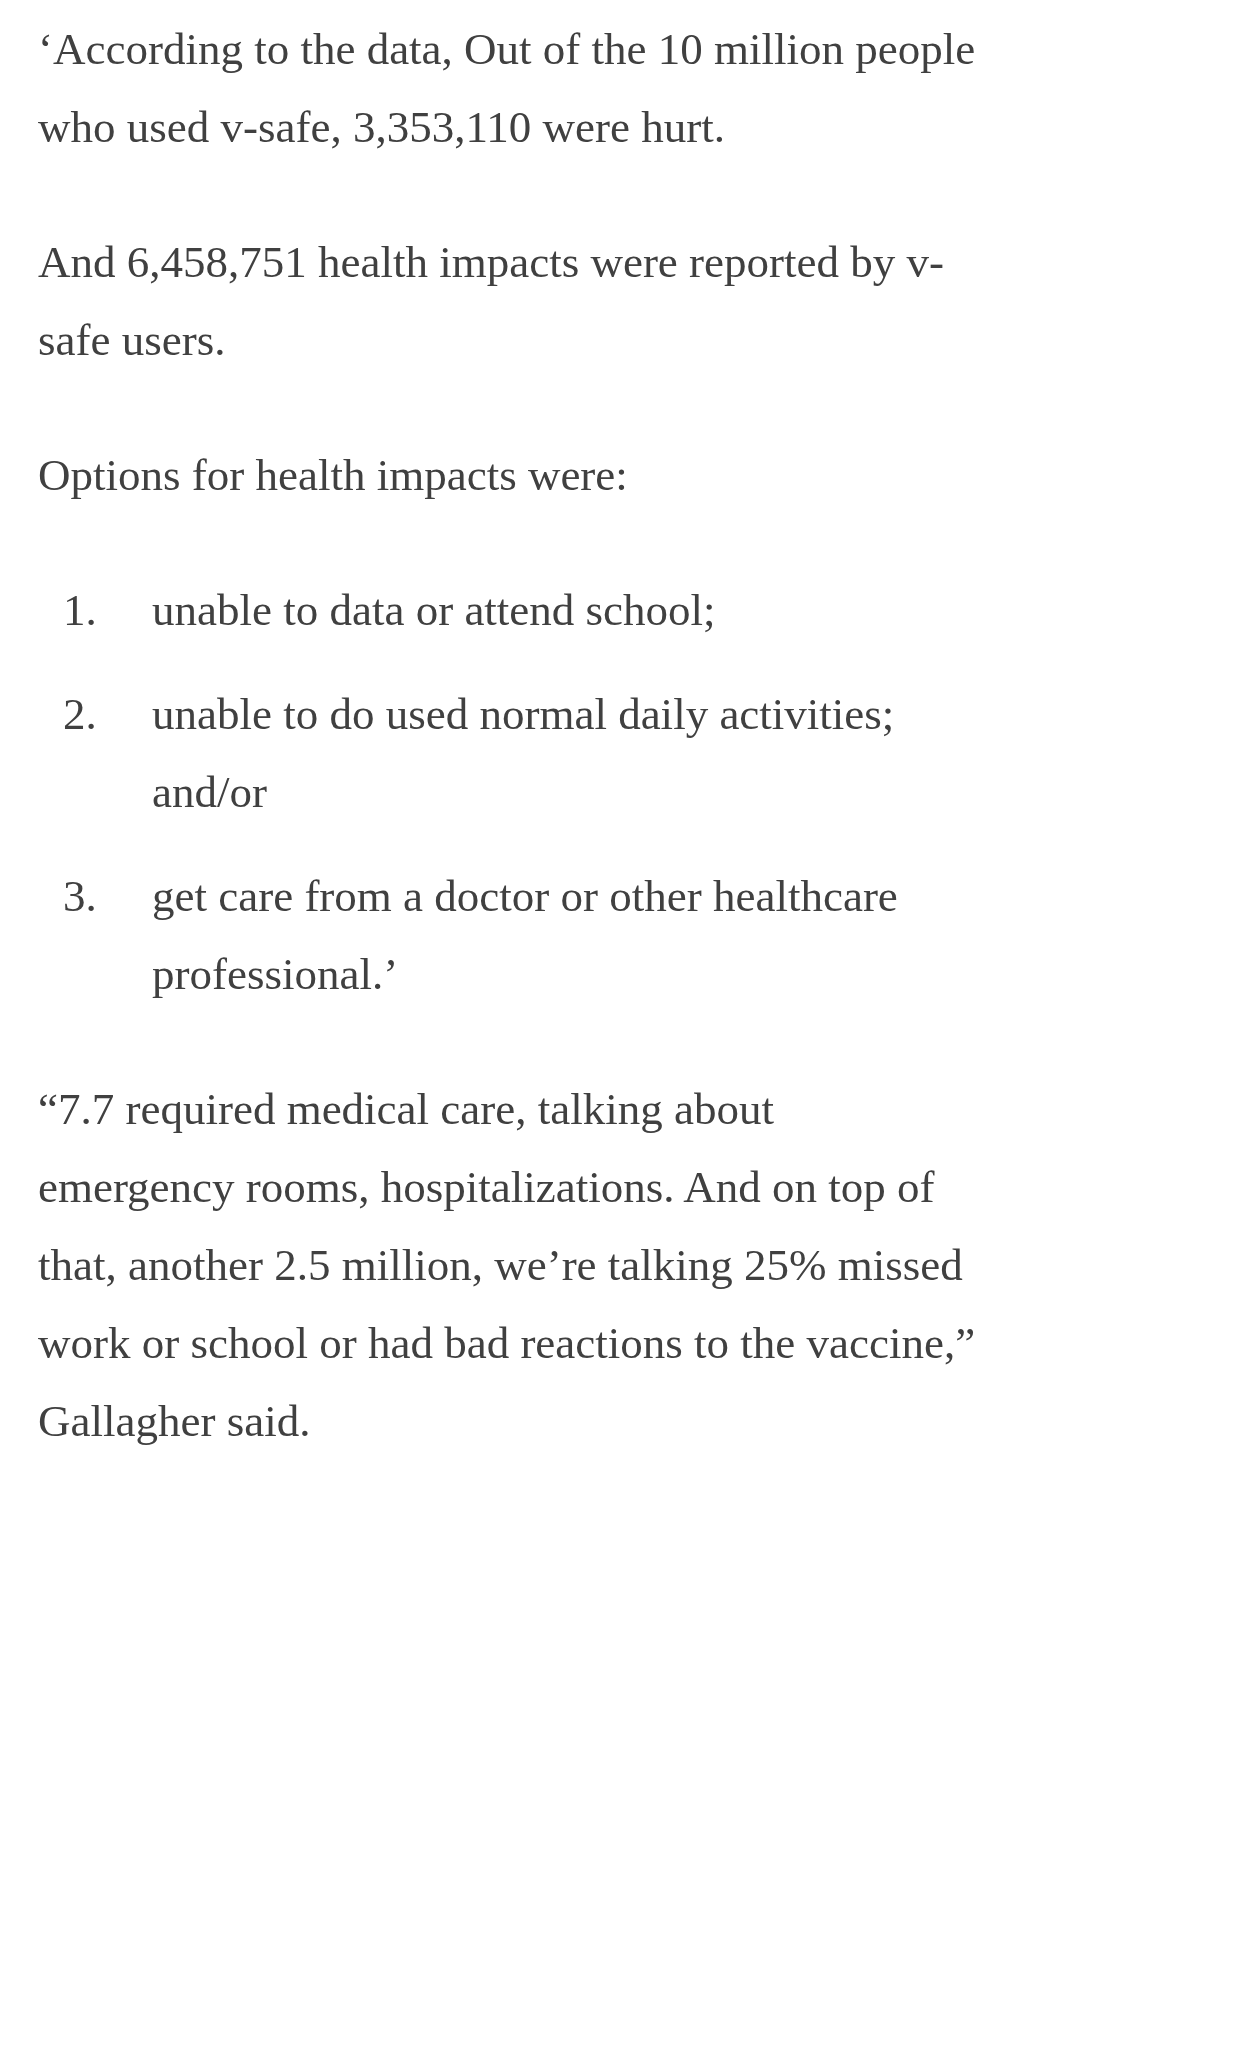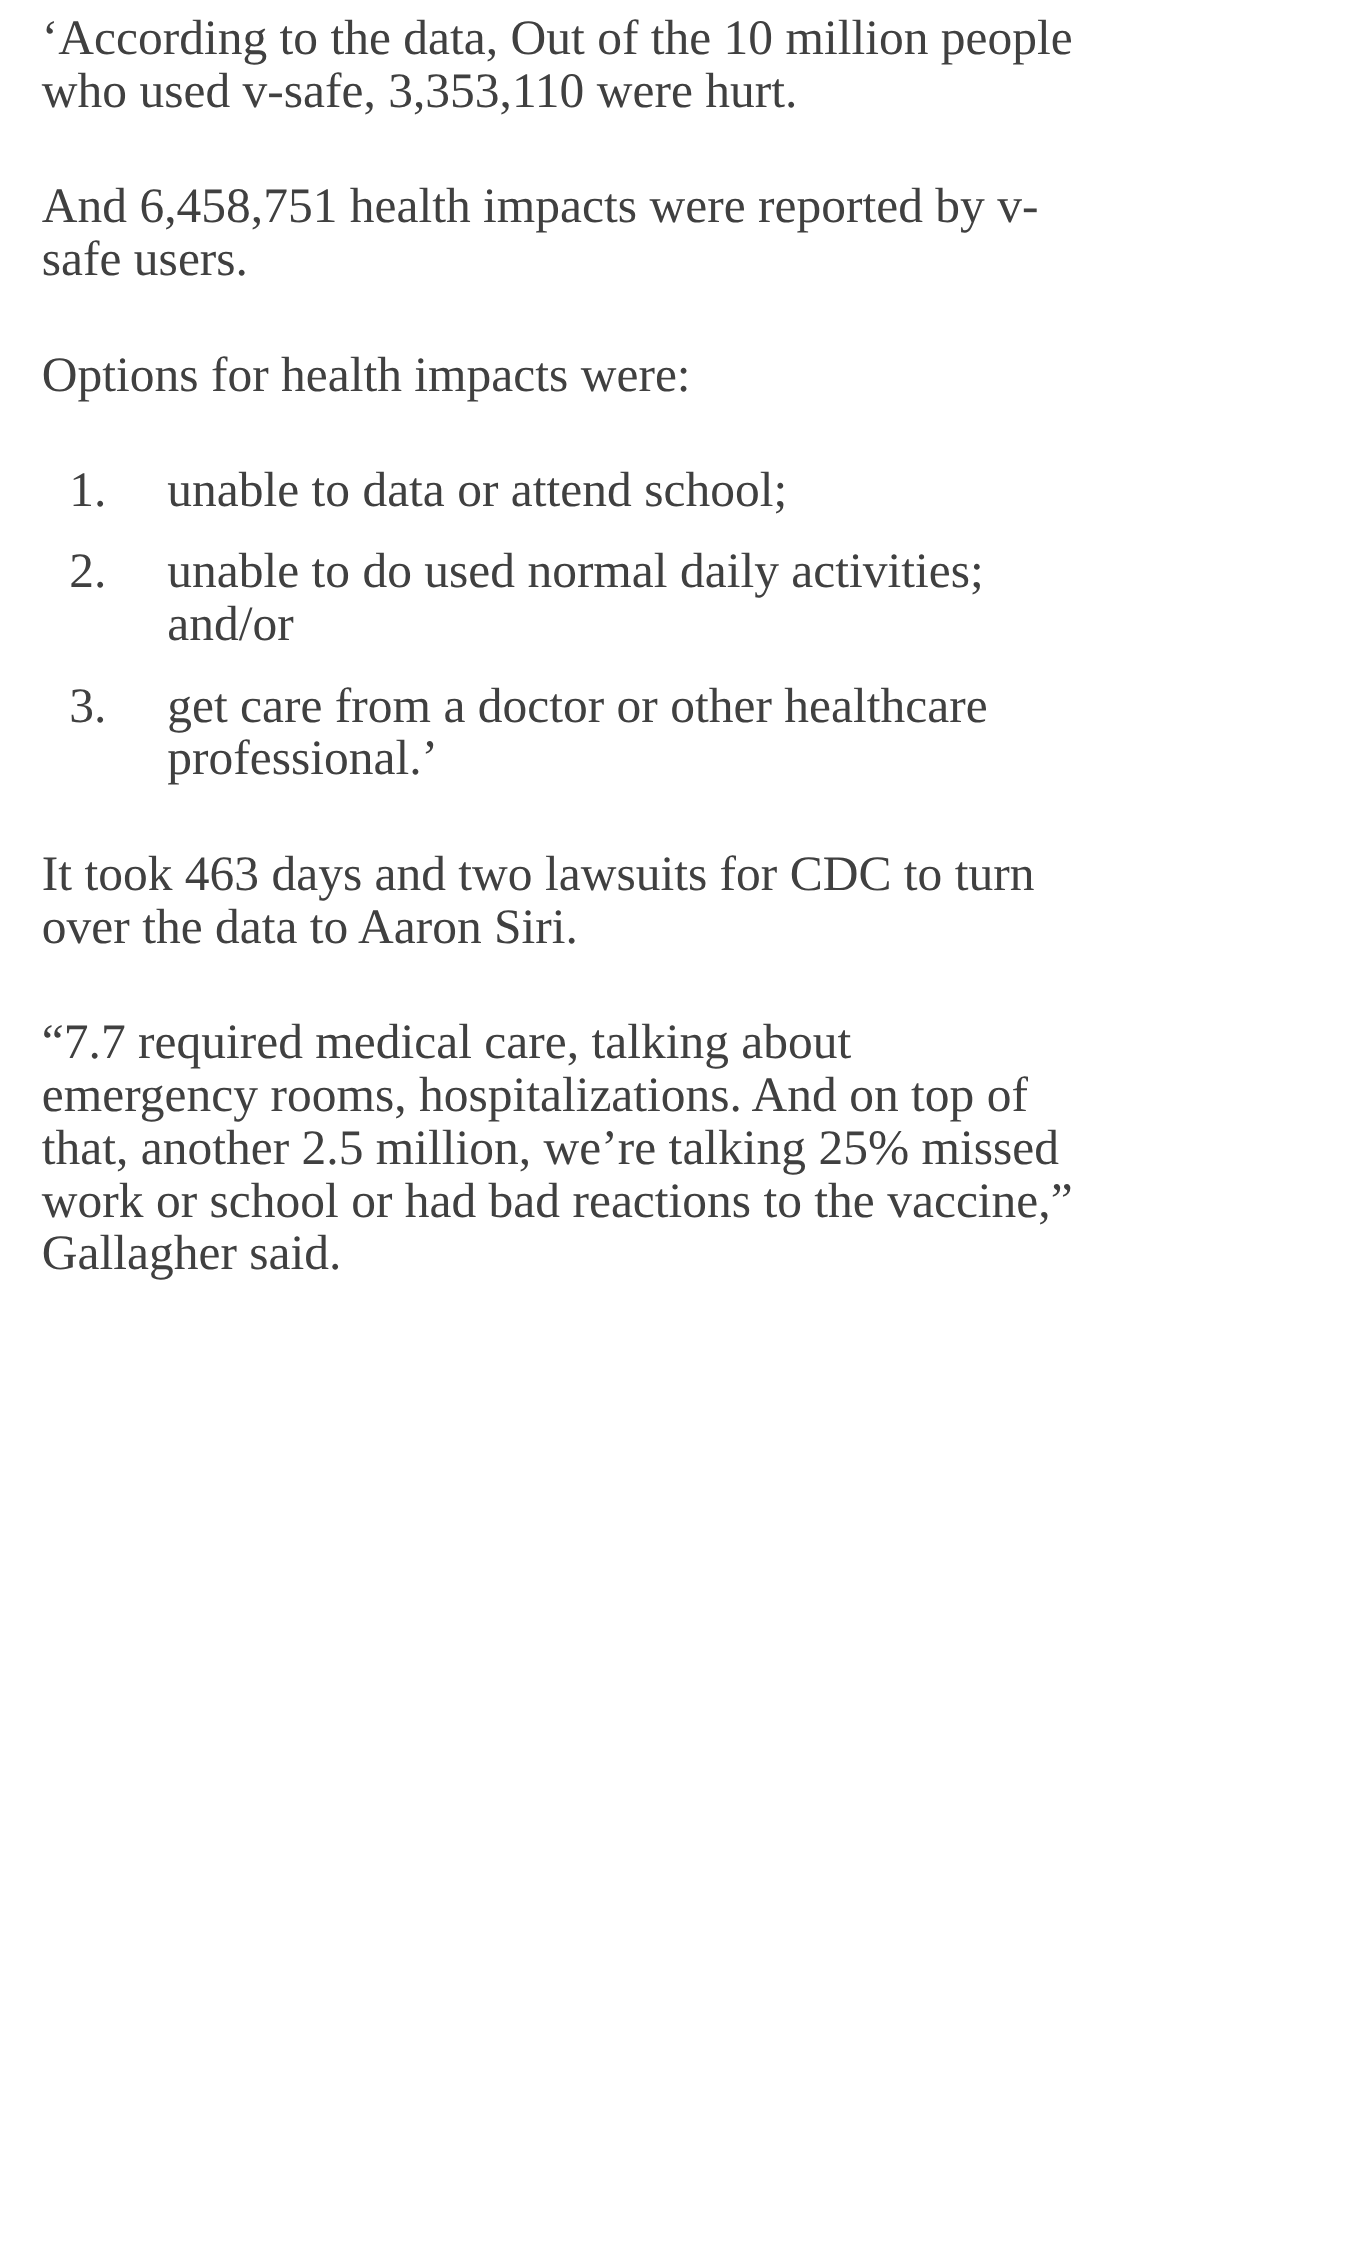--- a/index.html
+++ b/index.html
@@ -10,21 +10,21 @@
     height: 2048px;
     overflow: hidden;
   }
   .article {
     box-sizing: border-box;
     width: 1236px;
     padding: 10px 38px 0 38px;
     color: #404040;
     font-family: "Liberation Serif", "DejaVu Serif", serif;
     font-size: 45px;
-    line-height: 48px;
+    line-height: 78px;
     font-weight: 400;
   }
   .para {
     margin: 0 0 57px 0;
     white-space: pre-line;
   }
   .impact-list {
     list-style: none;
     margin: 0 0 57px 0;
     padding: 0;
@@ -70,22 +70,20 @@
       <span class="li-text">unable to do used normal daily activities;
 and/or</span>
     </li>
     <li>
       <span class="li-marker">3.</span>
       <span class="li-text">get care from a doctor or other healthcare
 professional.’</span>
     </li>
   </ol>
 
-  <p class="para">It took 463 days and two lawsuits for CDC to turn
-over the data to Aaron Siri.</p>
 
 
   <p class="para">“7.7 required medical care, talking about
 emergency rooms, hospitalizations. And on top of
 that, another 2.5 million, we’re talking 25% missed
 work or school or had bad reactions to the vaccine,”
 Gallagher said.</p>
 
 </div>
 

